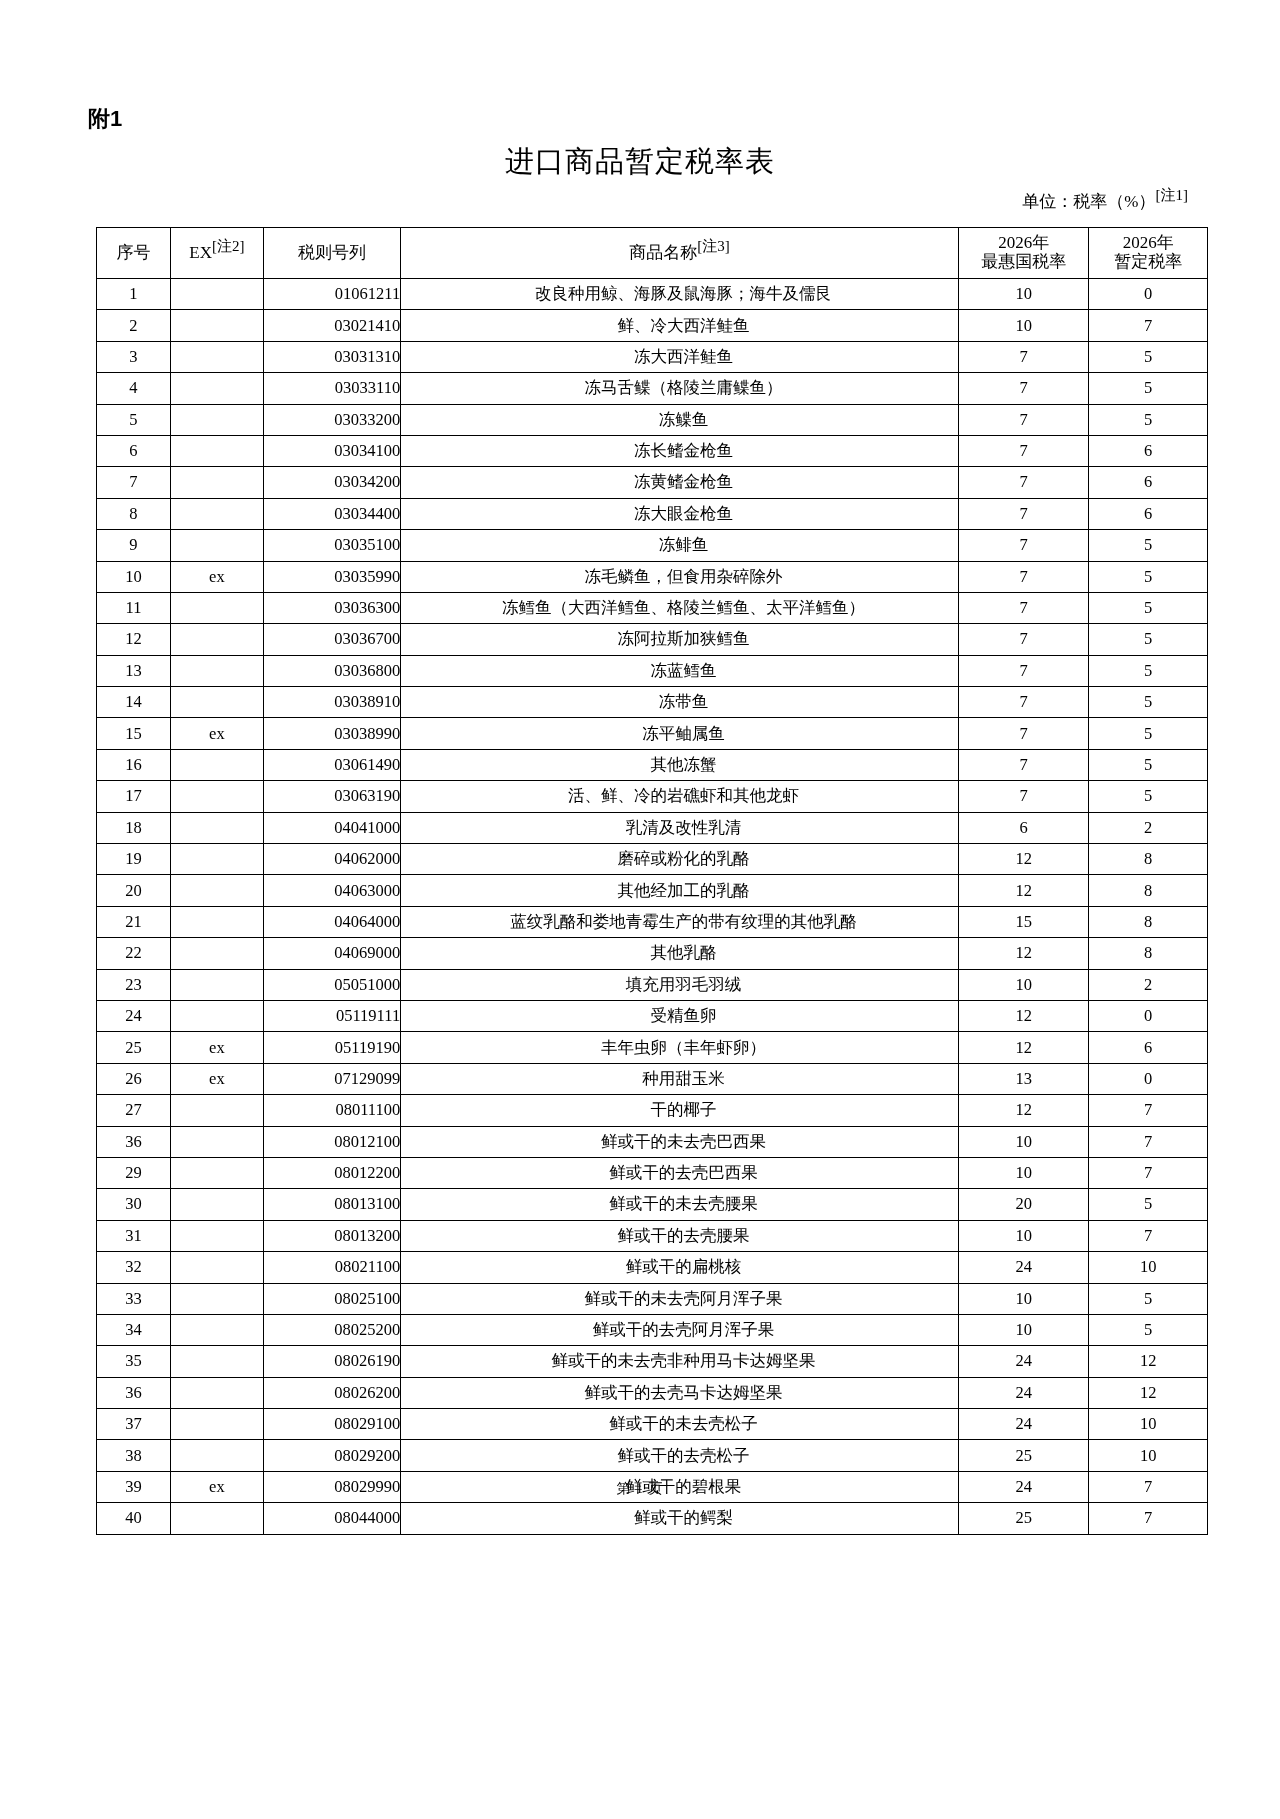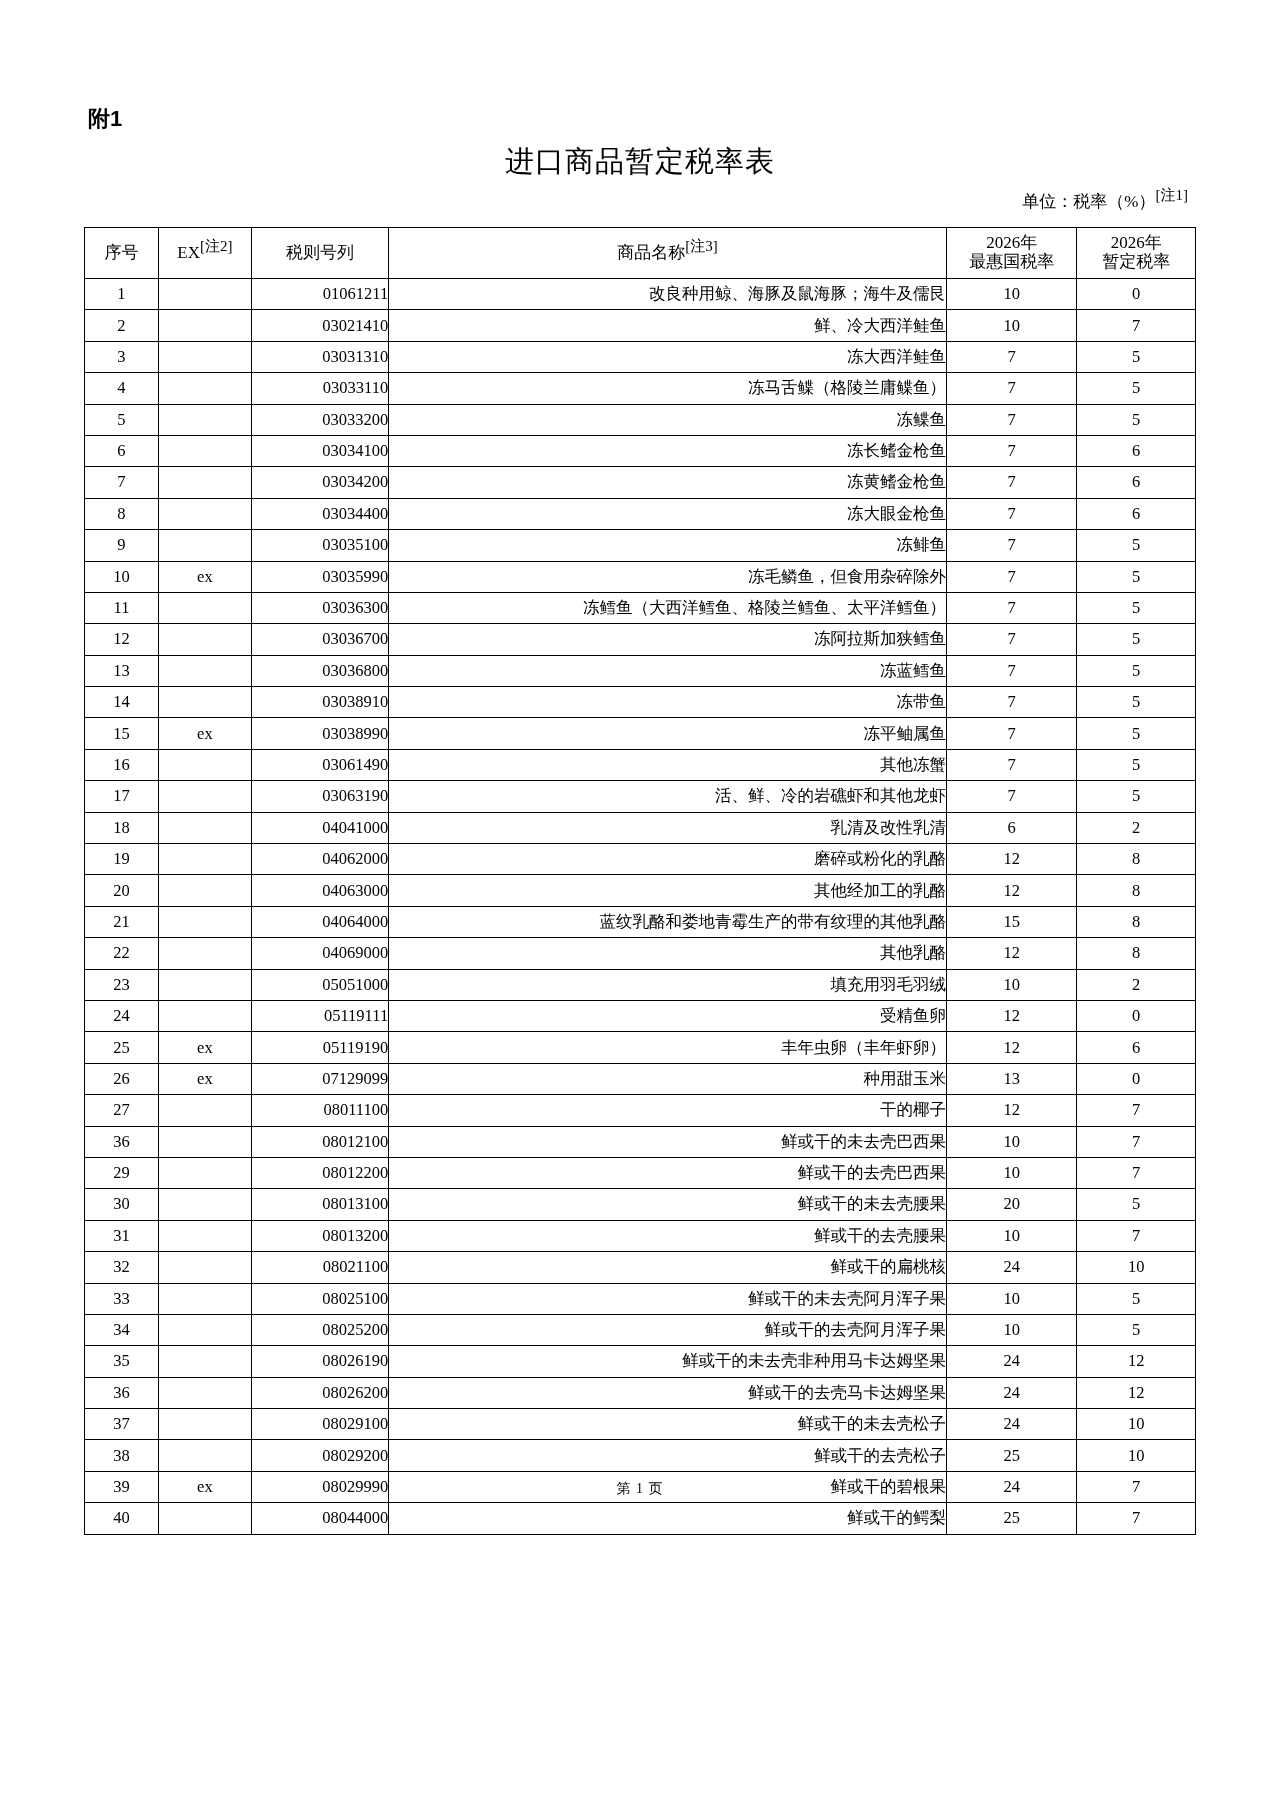--- a/index.html
+++ b/index.html
@@ -50,21 +50,21 @@
     font-size: 17px;
     white-space: nowrap;
   }
   sup.note {
     font-size: 15px;
     vertical-align: super;
     line-height: 0;
   }
   table.tariff {
     position: absolute;
-    left: 84px;
+    left: 96px;
     top: 227px;
     width: 1112px;
     border-collapse: collapse;
     table-layout: fixed;
     font-size: 16.5px;
   }
   table.tariff th, table.tariff td {
     border: 1px solid #000000;
     padding: 0;
     vertical-align: middle;
@@ -75,21 +75,21 @@
     font-weight: normal;
     text-align: center;
     font-size: 17px;
   }
   table.tariff tbody td {
     height: 30.4px;
   }
   .c-seq   { width: 62px;  text-align: center; }
   .c-ex    { width: 78px;  text-align: center; }
   .c-code  { width: 116px; text-align: right; }
-  .c-name  { width: 474px; text-align: right; padding-left: 8px !important; }
+  .c-name  { width: 474px; text-align: center; padding-left: 8px !important; }
   .c-mfn   { width: 110px; text-align: center; }
   .c-prov  { width: 100px; text-align: center; }
   .hdr-two-line { line-height: 1.22; }
   .footer {
     position: absolute;
     left: 0;
     right: 0;
     bottom: 74px;
     text-align: center;
     font-size: 14px;

